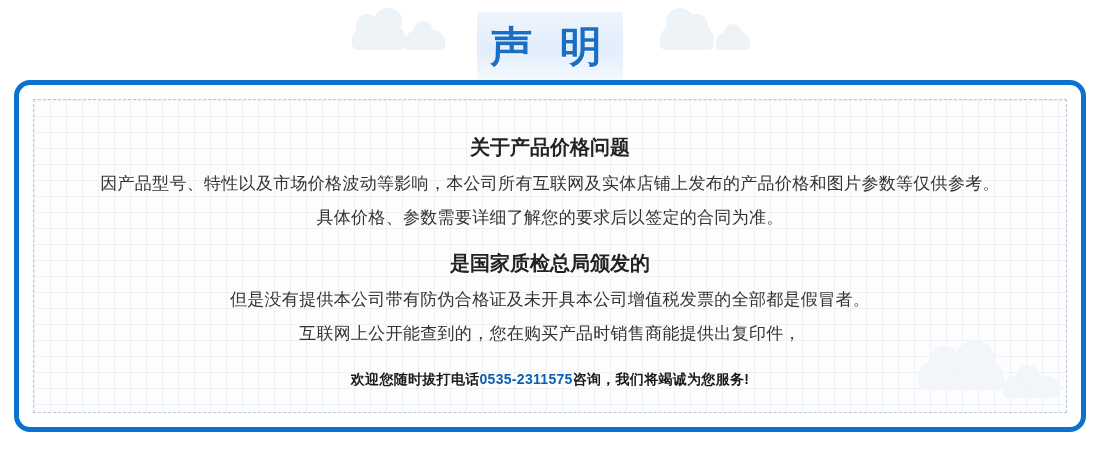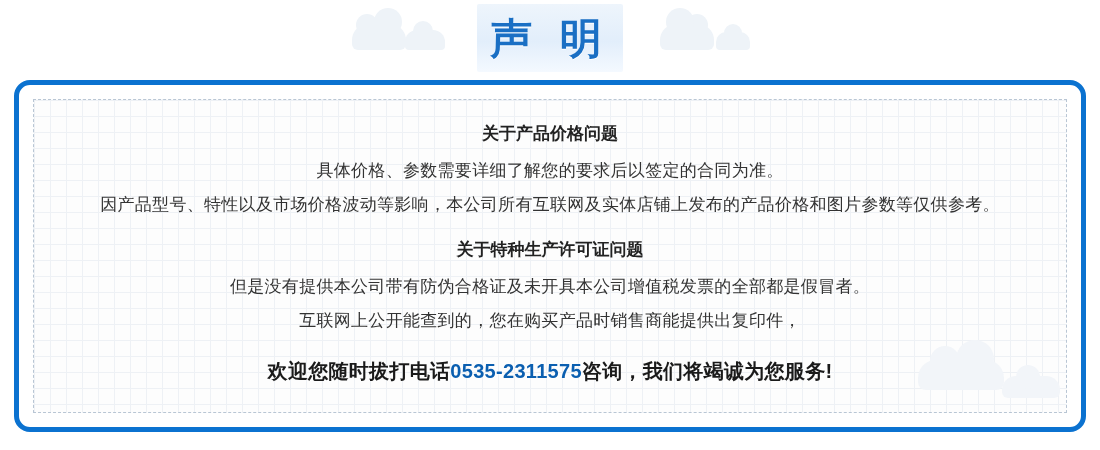--- a/index.html
+++ b/index.html
@@ -27,21 +27,21 @@
     position: absolute;
     left: 0;
     top: 0;
     width: 1100px;
     height: 78px;
   }
 
   .title-wrap {
     position: absolute;
     left: 50%;
-    top: 2px;
+    top: 10px;
     transform: translateX(-50%);
     width: 250px;
     height: 74px;
   }
 
   .title-box {
     position: absolute;
     left: 50%;
     top: 2px;
     transform: translateX(-50%);
@@ -138,41 +138,41 @@
 
   .content {
     position: relative;
     z-index: 2;
     padding: 20px 28px 0 28px;
     text-align: center;
     color: #333333;
   }
 
   .heading {
-    font-size: 17px;
+    font-size: 20px;
     font-weight: bold;
     color: #222222;
     line-height: 28px;
-    margin: 0 0 6px 0;
+    margin: 13px 0 6px 0;
   }
   .heading-2 {
     margin-top: 14px;
   }
 
   .para {
     font-size: 17px;
     line-height: 34px;
     color: #333333;
     margin: 0;
     letter-spacing: 0.3px;
   }
 
   .footer-line {
     margin-top: 20px;
-    font-size: 20px;
+    font-size: 14px;
     font-weight: bold;
     color: #1a1a1a;
     letter-spacing: 0.3px;
   }
   .footer-line .phone {
     color: #0b5fb0;
     font-weight: bold;
   }
 </style>
 </head>
@@ -211,24 +211,24 @@
         <span class="puff p1"></span>
         <span class="puff p2"></span>
       </div>
       <div class="panel-cloud pc2">
         <span class="puff p1"></span>
       </div>
 
       <div class="content">
 
         <p class="heading">关于产品价格问题</p>
+        <p class="para">因产品型号、特性以及市场价格波动等影响，本公司所有互联网及实体店铺上发布的产品价格和图片参数等仅供参考。</p>
         <p class="para">具体价格、参数需要详细了解您的要求后以签定的合同为准。</p>
-        <p class="para">因产品型号、特性以及市场价格波动等影响，本公司所有互联网及实体店铺上发布的产品价格和图片参数等仅供参考。</p>
-
-        <p class="heading heading-2">关于特种生产许可证问题</p>
+
+        <p class="heading heading-2">是国家质检总局颁发的</p>
         <p class="para">但是没有提供本公司带有防伪合格证及未开具本公司增值税发票的全部都是假冒者。</p>
         <p class="para">互联网上公开能查到的，您在购买产品时销售商能提供出复印件，</p>
 
         <p class="footer-line">
           <span>欢迎您随时拔打电话</span><span class="phone">0535-2311575</span><span>咨询，我们将竭诚为您服务!</span>
         </p>
 
       </div>
     </div>
   </div>

